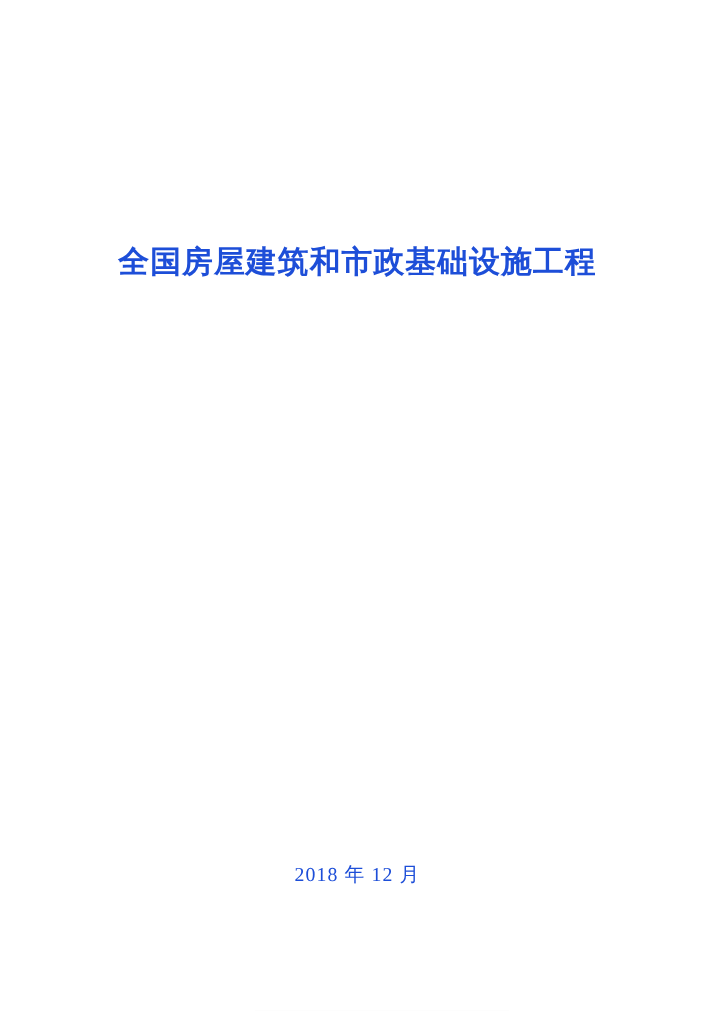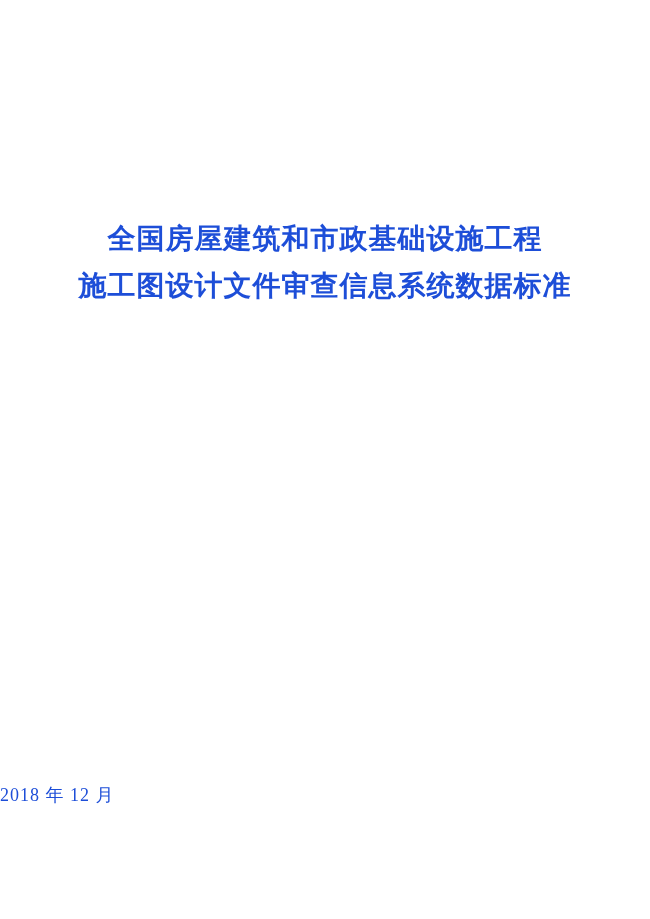--- a/index.html
+++ b/index.html
@@ -29,28 +29,28 @@
     font-weight: bold;
     line-height: 47px;
     letter-spacing: 1px;
     white-space: nowrap;
   }
   .date-line {
     position: absolute;
     top: 782px;
     left: 0;
     right: 0;
+    text-align: center;
     font-size: 18px;
     line-height: 26px;
     font-weight: normal;
     letter-spacing: 1px;
   }
 </style>
 </head>
 <body>
 
 <div class="page">
   <div class="title-block">
     <div class="title-line">全国房屋建筑和市政基础设施工程</div>
-    <div class="title-line">施工图设计文件审查信息系统数据标准</div>
   </div>
   <div class="date-line">2018 年 12 月</div>
 </div>
 
 </body></html>

